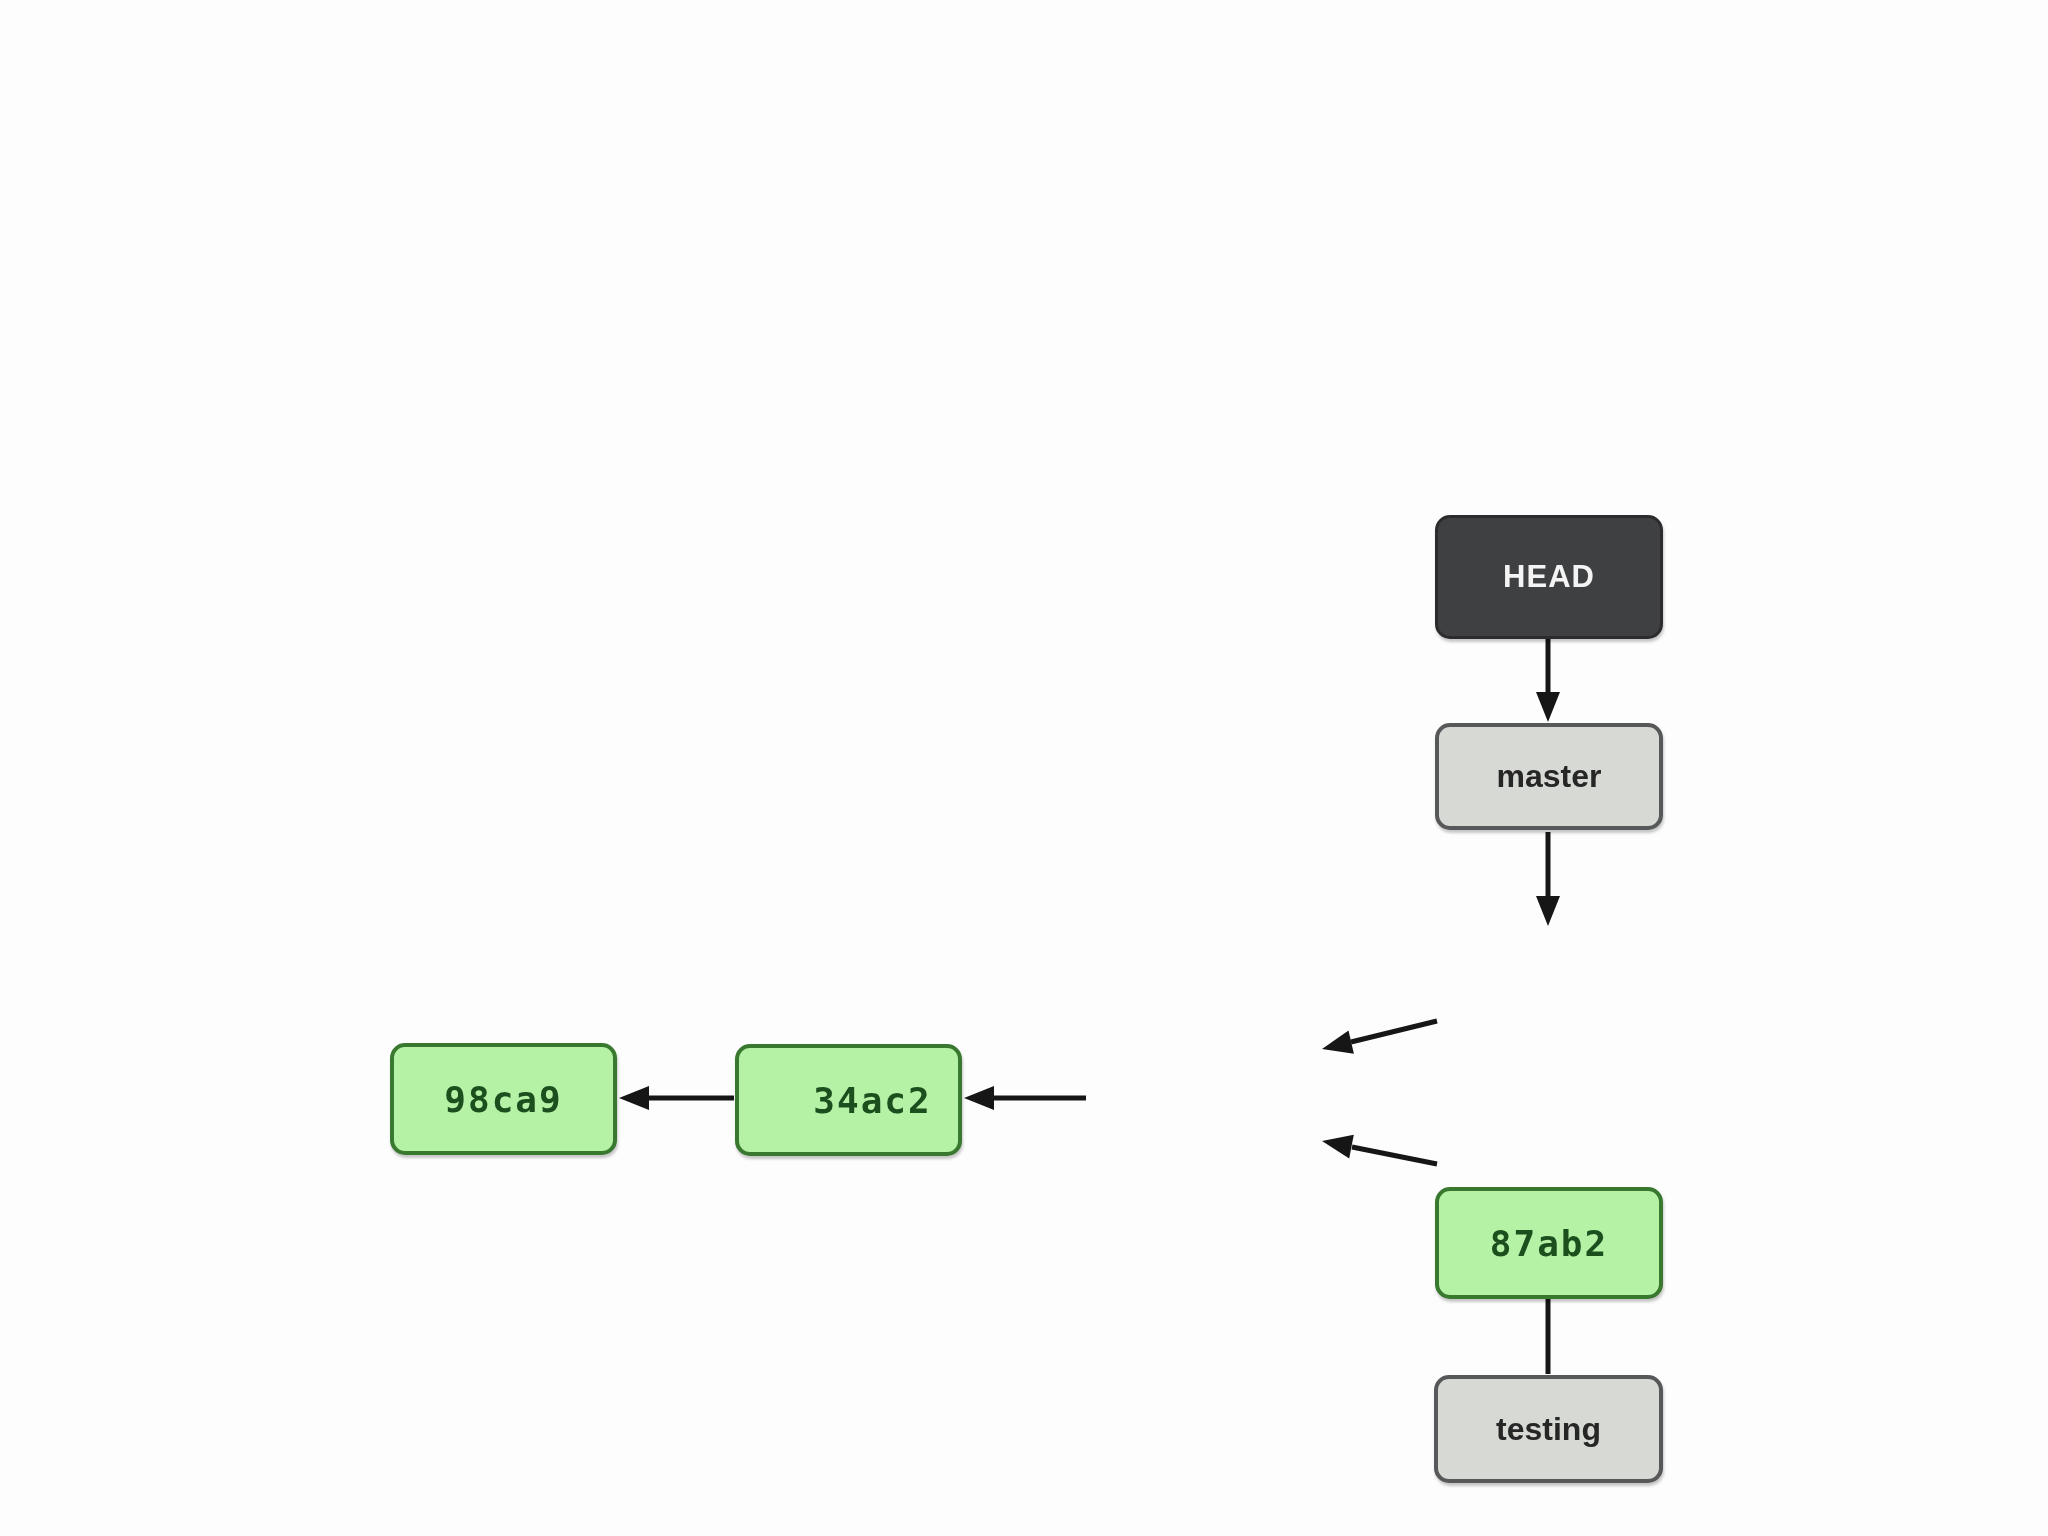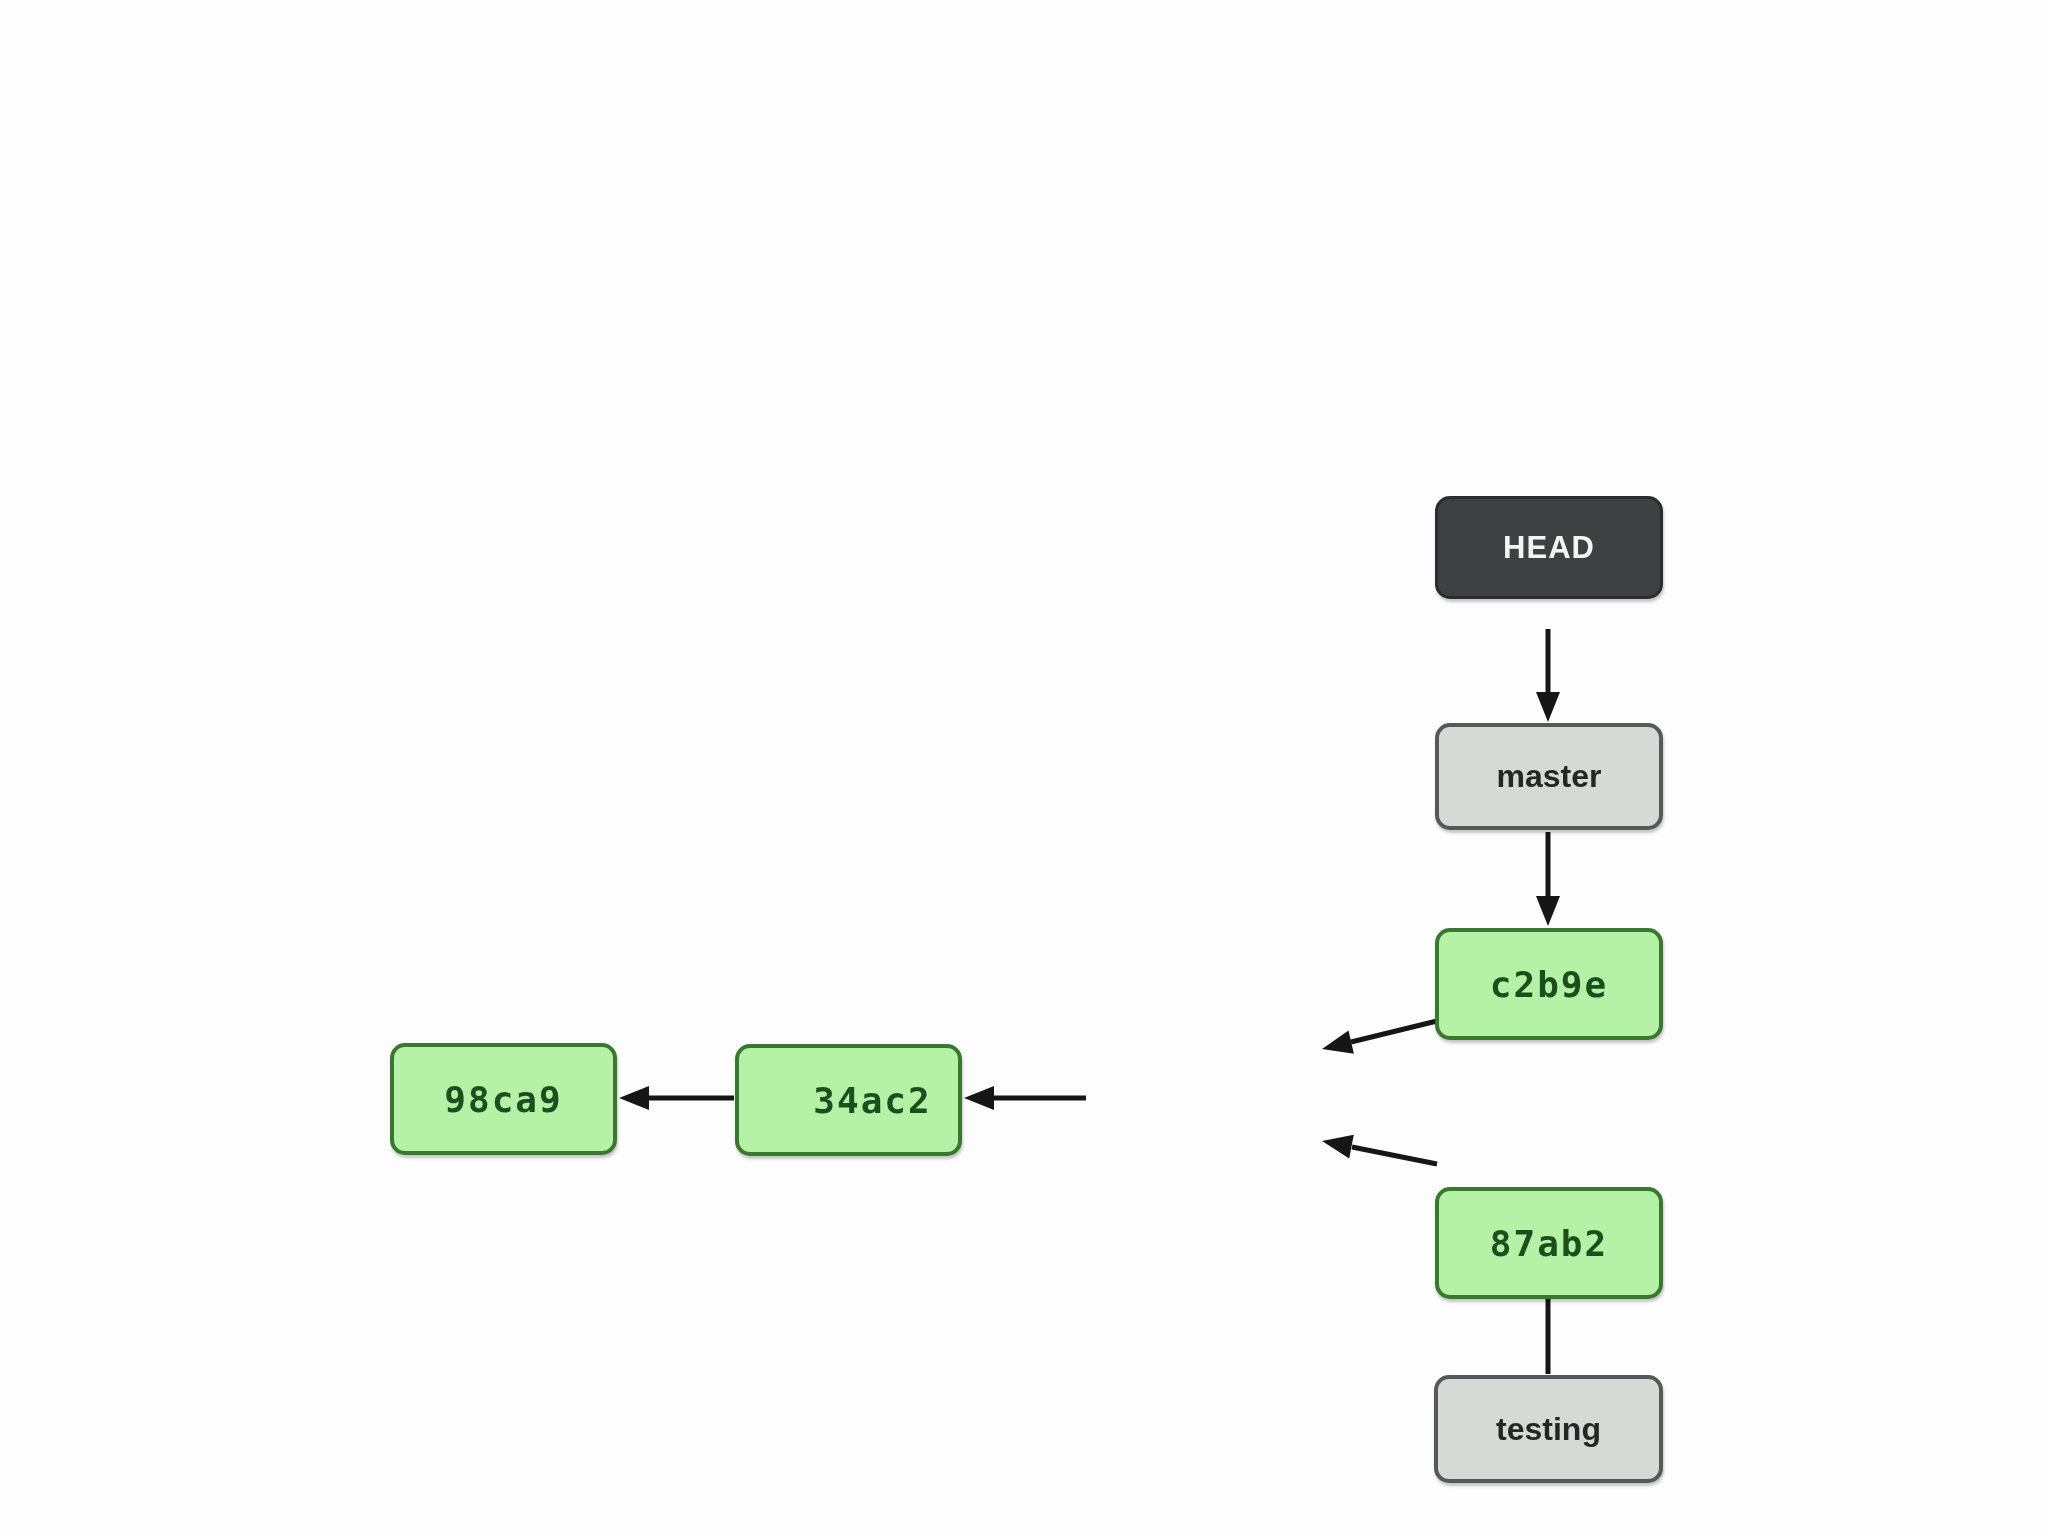--- a/index.html
+++ b/index.html
@@ -124,31 +124,28 @@
       <line x1="734" y1="1098" x2="647" y2="1098"></line>
       <polygon points="619,1098 649,1086 649,1110"></polygon>
     </g>
 
     <g>
       <line x1="1548" y1="1374" x2="1548" y2="1298"></line>
       <polygon points="1548,1268 1536,1298 1560,1298"></polygon>
     </g>
   </svg>
 
-  <div class="node head" style="left:1435px; top:496px; width:228px; height:103px;">
+  <div class="node head" style="left:1435px; top:515px; width:228px; height:124px;">
     <span>HEAD</span>
   </div>
 
   <div class="node ref" style="left:1435px; top:723px; width:228px; height:107px;">
     <span>master</span>
   </div>
 
-  <div class="node commit" style="left:1435px; top:928px; width:228px; height:112px;">
-    <span>c2b9e</span>
-  </div>
 
 
   <div class="node commit" style="left:1435px; top:1154px; width:228px; height:112px;margin-top:33px;">
     <span>87ab2</span>
   </div>
 
   <div class="node ref" style="left:1434px; top:1375px; width:229px; height:108px;">
     <span>testing</span>
   </div>
 

